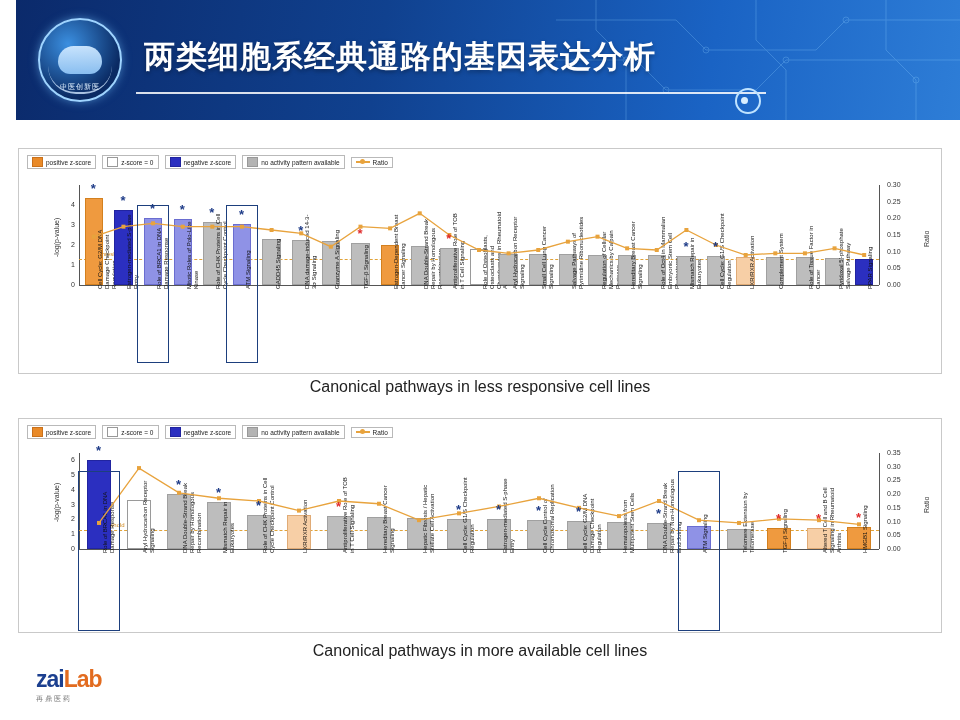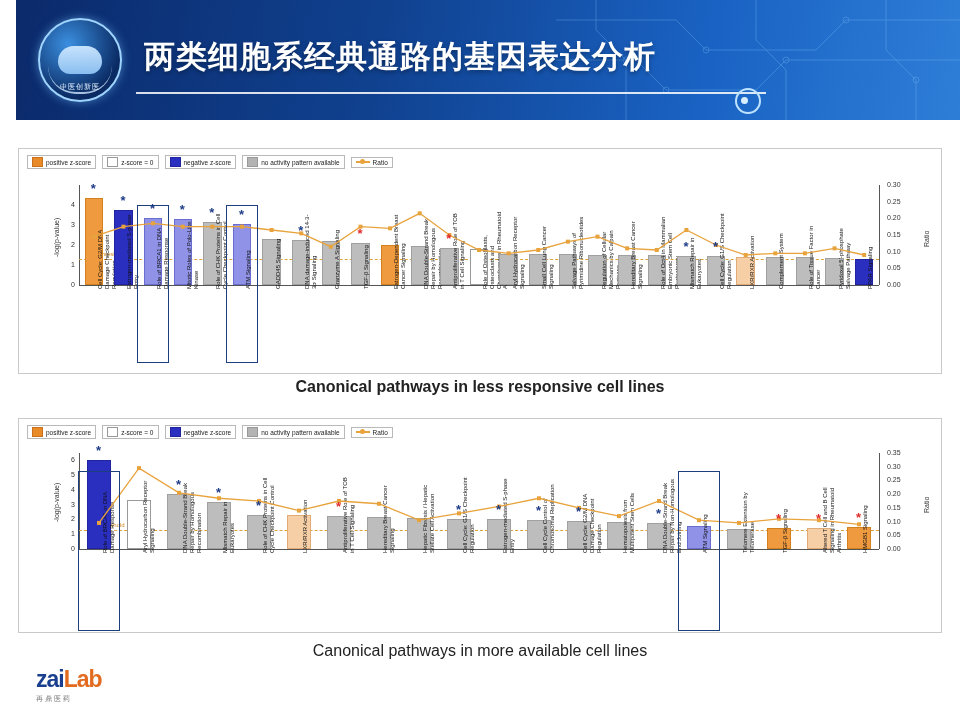--- a/index.html
+++ b/index.html
@@ -56,21 +56,21 @@
   .bar.noact{background:#bdbdbd;border:1px solid #a0a0a0;}
 
   .catlabel{position:absolute;font-size:6px;color:#111;line-height:6.8px;transform:rotate(-90deg);
     transform-origin:left top;white-space:normal;}
   .star{position:absolute;font-size:13px;font-weight:bold;line-height:10px;}
   .star.blue{color:#1f3c88;}
   .star.red{color:#e02b2b;}
   .hlbox{position:absolute;border:1.5px solid #1d3f7d;box-sizing:border-box;}
 
   .caption{position:absolute;width:960px;text-align:center;font-size:16px;color:#222;}
-  #cap1{top:378px;font-weight:bold;}
+  #cap1{top:378px;}
   #cap2{top:642px;}
 
   .zailab{position:absolute;left:36px;bottom:16px;}
   .zailab .zl{font-size:23px;font-weight:bold;color:#1b3f8f;letter-spacing:-1px;}
   .zailab .zl .b{color:#e26b1f;}
   .zailab .cn{font-size:7px;color:#7a7a7a;letter-spacing:2px;margin-top:1px;}
 </style>
 </head>
 <body>
 

